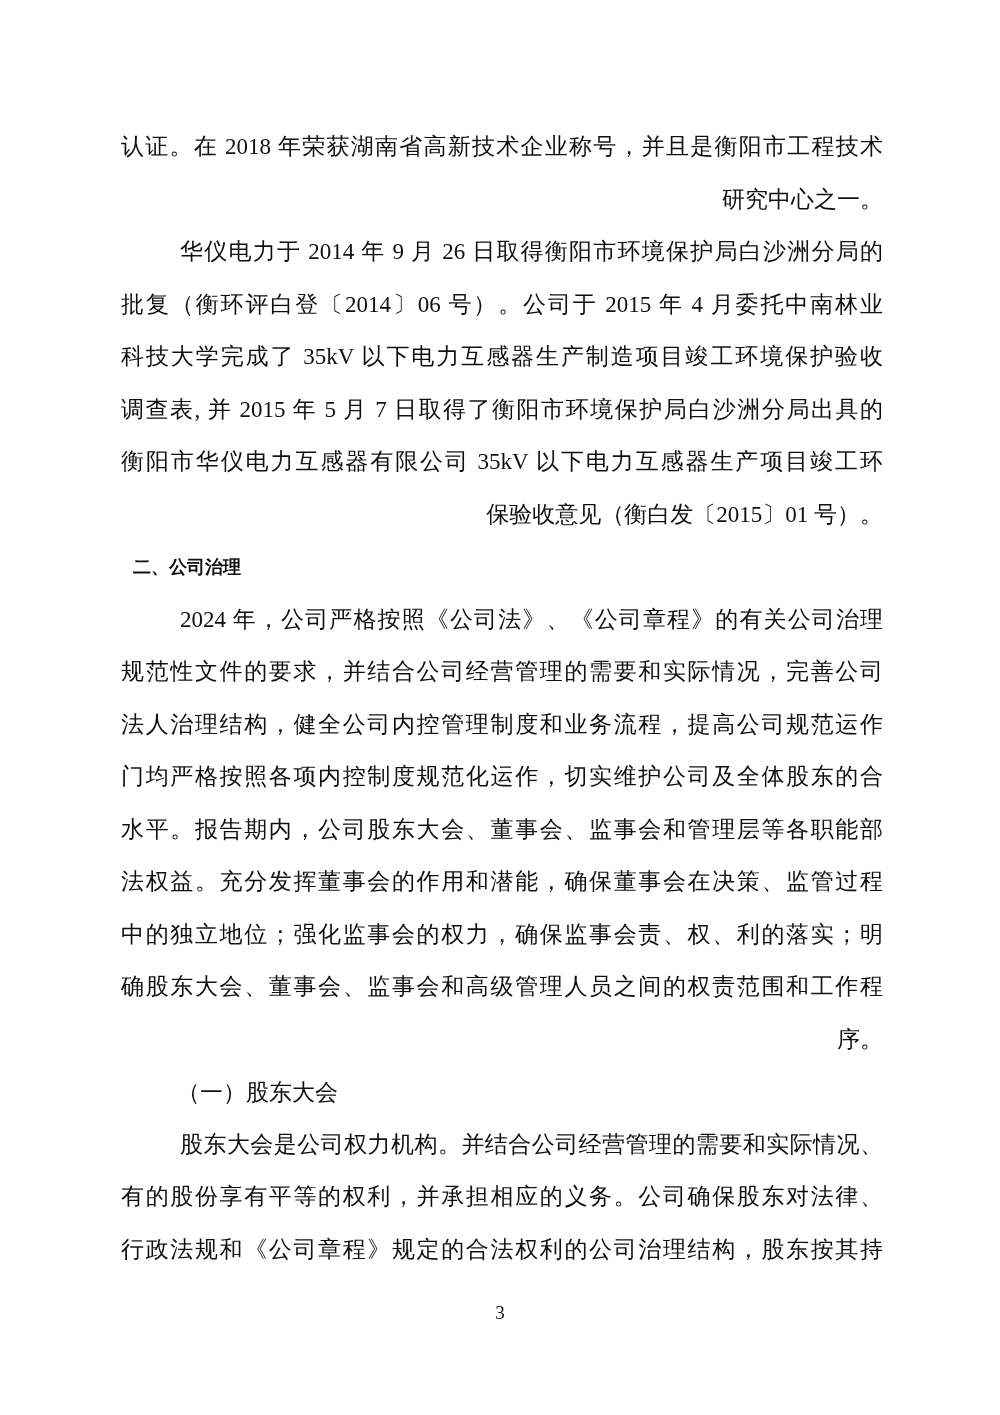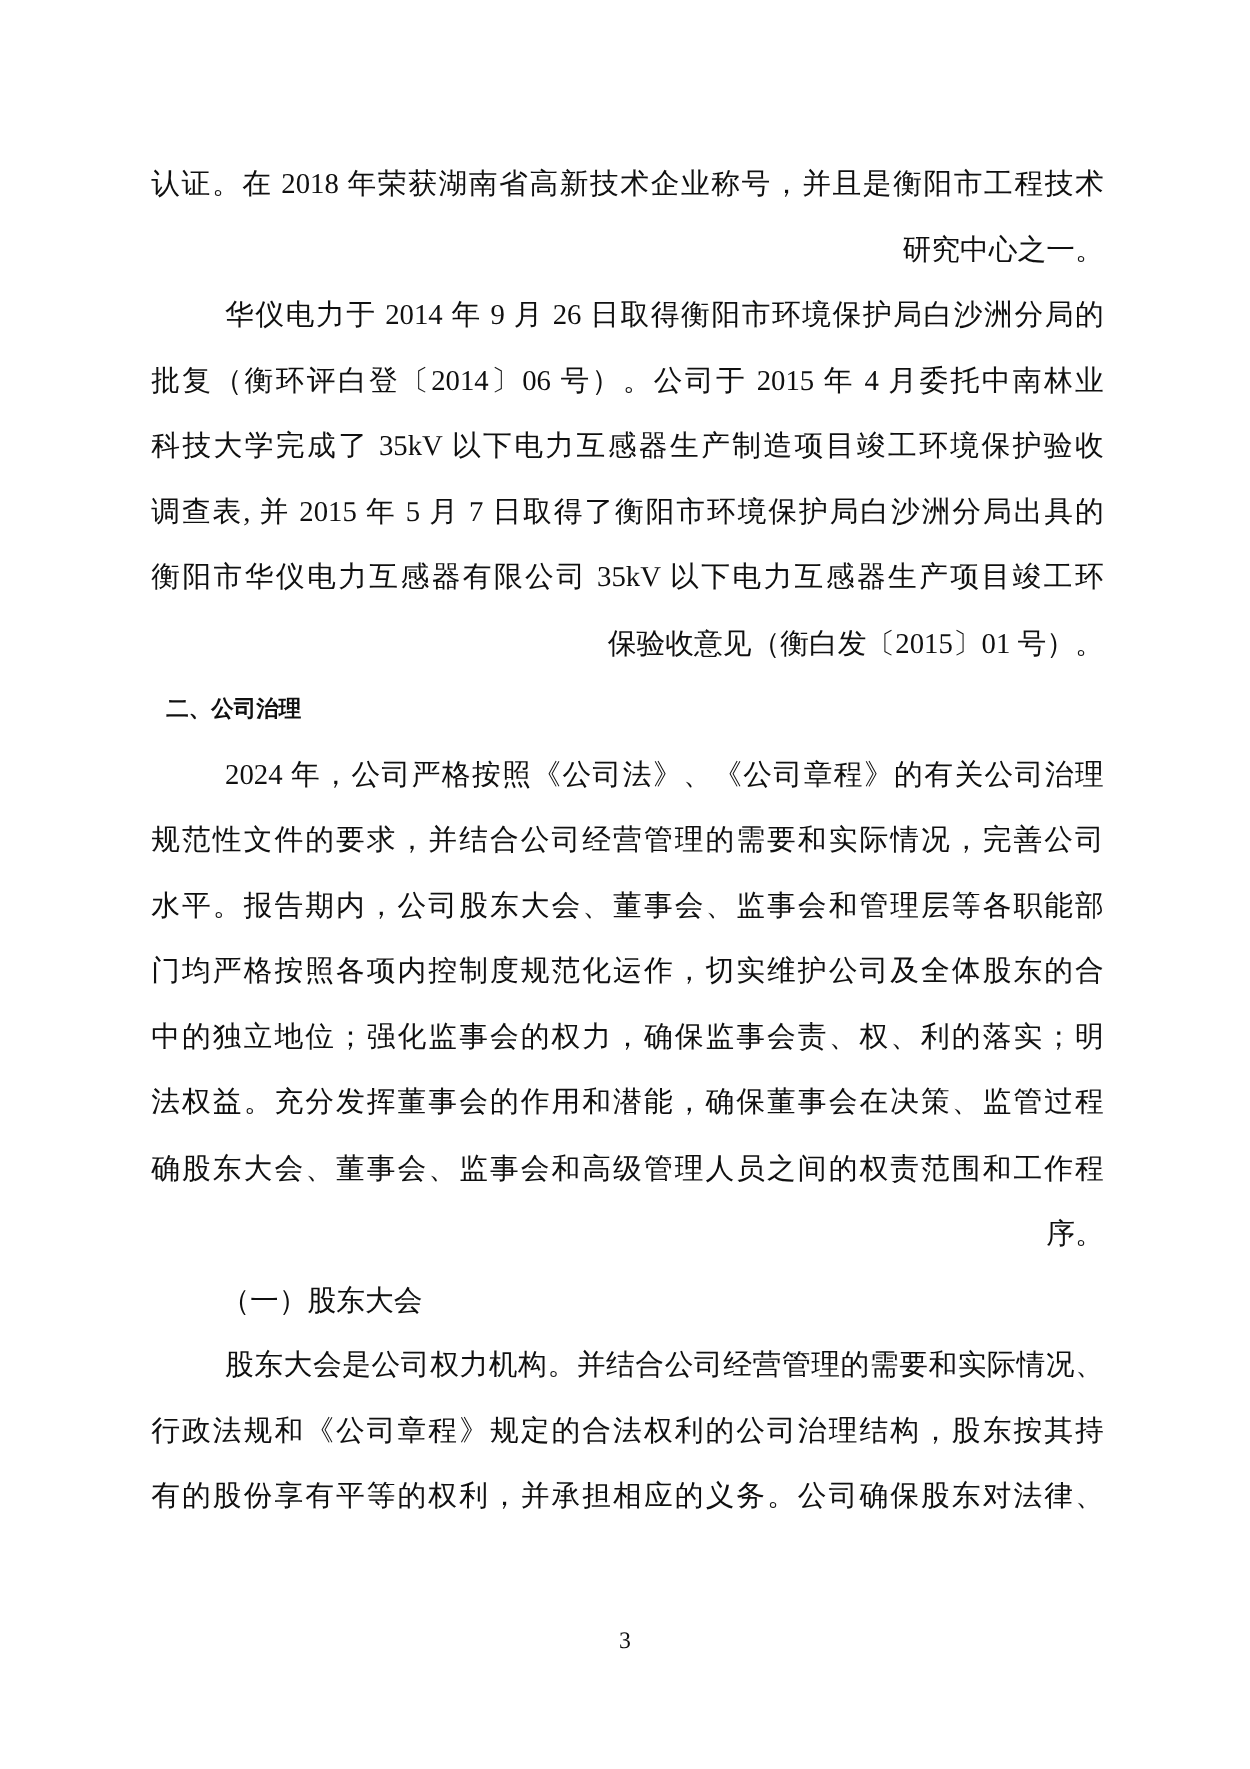--- a/index.html
+++ b/index.html
@@ -73,25 +73,26 @@
     <div class="ln">研究中心之一。</div>
     <div class="ln ind just">华仪电力于 2014 年 9 月 26 日取得衡阳市环境保护局白沙洲分局的</div>
     <div class="ln just">批复（衡环评白登〔2014〕06 号）。公司于 2015 年 4 月委托中南林业</div>
     <div class="ln just">科技大学完成了 35kV 以下电力互感器生产制造项目竣工环境保护验收</div>
     <div class="ln just">调查表, 并 2015 年 5 月 7 日取得了衡阳市环境保护局白沙洲分局出具的</div>
     <div class="ln just">衡阳市华仪电力互感器有限公司 35kV 以下电力互感器生产项目竣工环</div>
     <div class="ln">保验收意见（衡白发〔2015〕01 号）。</div>
     <div class="ln h1">二、公司治理</div>
     <div class="ln ind just">2024 年，公司严格按照《公司法》、《公司章程》的有关公司治理</div>
     <div class="ln just">规范性文件的要求，并结合公司经营管理的需要和实际情况，完善公司</div>
+    <div class="ln just">法人治理结构，健全公司内控管理制度和业务流程，提高公司规范运作</div>
+    <div class="ln just">门均严格按照各项内控制度规范化运作，切实维护公司及全体股东的合</div>
     <div class="ln just">水平。报告期内，公司股东大会、董事会、监事会和管理层等各职能部</div>
-    <div class="ln just">门均严格按照各项内控制度规范化运作，切实维护公司及全体股东的合</div>
+    <div class="ln just">法权益。充分发挥董事会的作用和潜能，确保董事会在决策、监管过程</div>
     <div class="ln just">中的独立地位；强化监事会的权力，确保监事会责、权、利的落实；明</div>
-    <div class="ln just">法权益。充分发挥董事会的作用和潜能，确保董事会在决策、监管过程</div>
     <div class="ln just">确股东大会、董事会、监事会和高级管理人员之间的权责范围和工作程</div>
     <div class="ln">序。</div>
     <div class="ln h2">（一）股东大会</div>
     <div class="ln ind just">股东大会是公司权力机构。并结合公司经营管理的需要和实际情况、</div>
+    <div class="ln just">有的股份享有平等的权利，并承担相应的义务。公司确保股东对法律、</div>
     <div class="ln just">行政法规和《公司章程》规定的合法权利的公司治理结构，股东按其持</div>
-    <div class="ln just">有的股份享有平等的权利，并承担相应的义务。公司确保股东对法律、</div>
   </div>
   <div class="pagenum">3</div>
 </div>
 
 </body></html>

